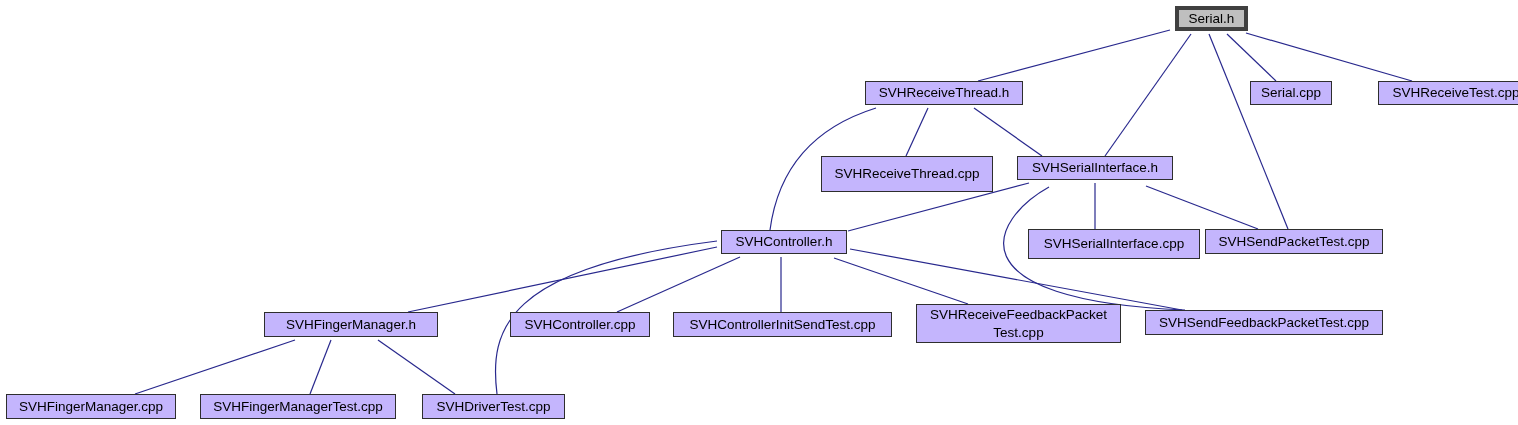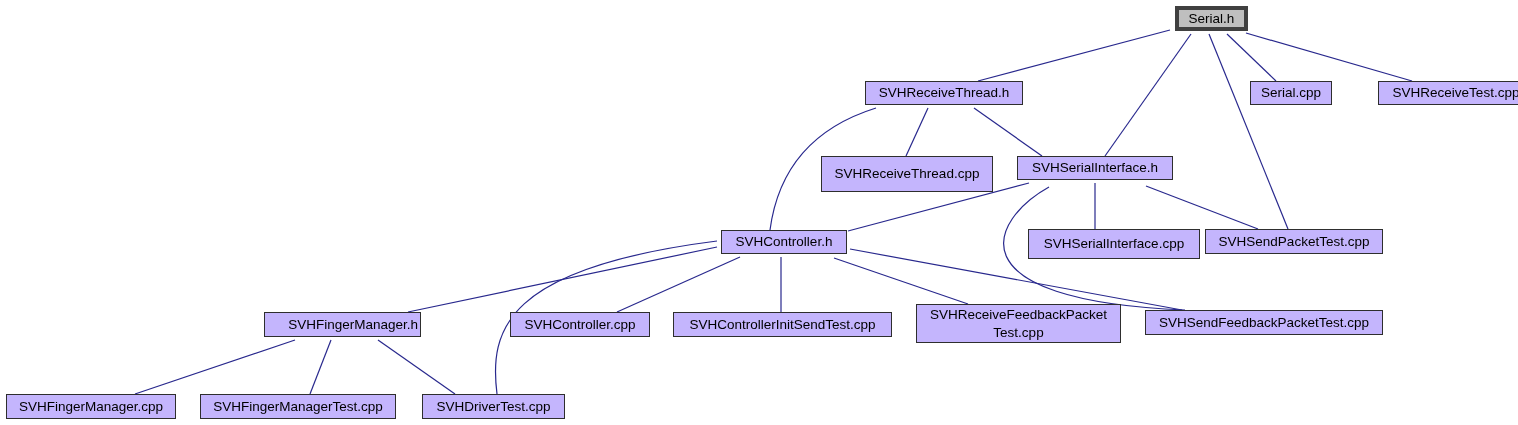--- a/index.html
+++ b/index.html
@@ -104,21 +104,21 @@
       </div>
       <div class="node" style="left: 721px; top: 230px; width: 126px; height: 24px;">
         <span>SVHController.h</span>
       </div>
       <div class="node" style="left: 1008px; top: 229px; width: 172px; height: 30px; margin-left: 20px;">
         <span>SVHSerialInterface.cpp</span>
       </div>
       <div class="node" style="left: 1205px; top: 229px; width: 178px; height: 25px;">
         <span>SVHSendPacketTest.cpp</span>
       </div>
-      <div class="node" style="left: 264px; top: 312px; width: 157px; height: 25px; justify-content: flex-end;">
+      <div class="node" style="left: 264px; top: 312px; width: 174px; height: 25px;">
         <span>SVHFingerManager.h</span>
       </div>
       <div class="node" style="left: 510px; top: 312px; width: 140px; height: 25px;">
         <span>SVHController.cpp</span>
       </div>
       <div class="node" style="left: 673px; top: 312px; width: 219px; height: 25px;">
         <span>SVHControllerInitSendTest.cpp</span>
       </div>
       <div class="node" style="left: 916px; top: 304px; width: 205px; height: 39px;">
         <span>SVHReceiveFeedbackPacket

